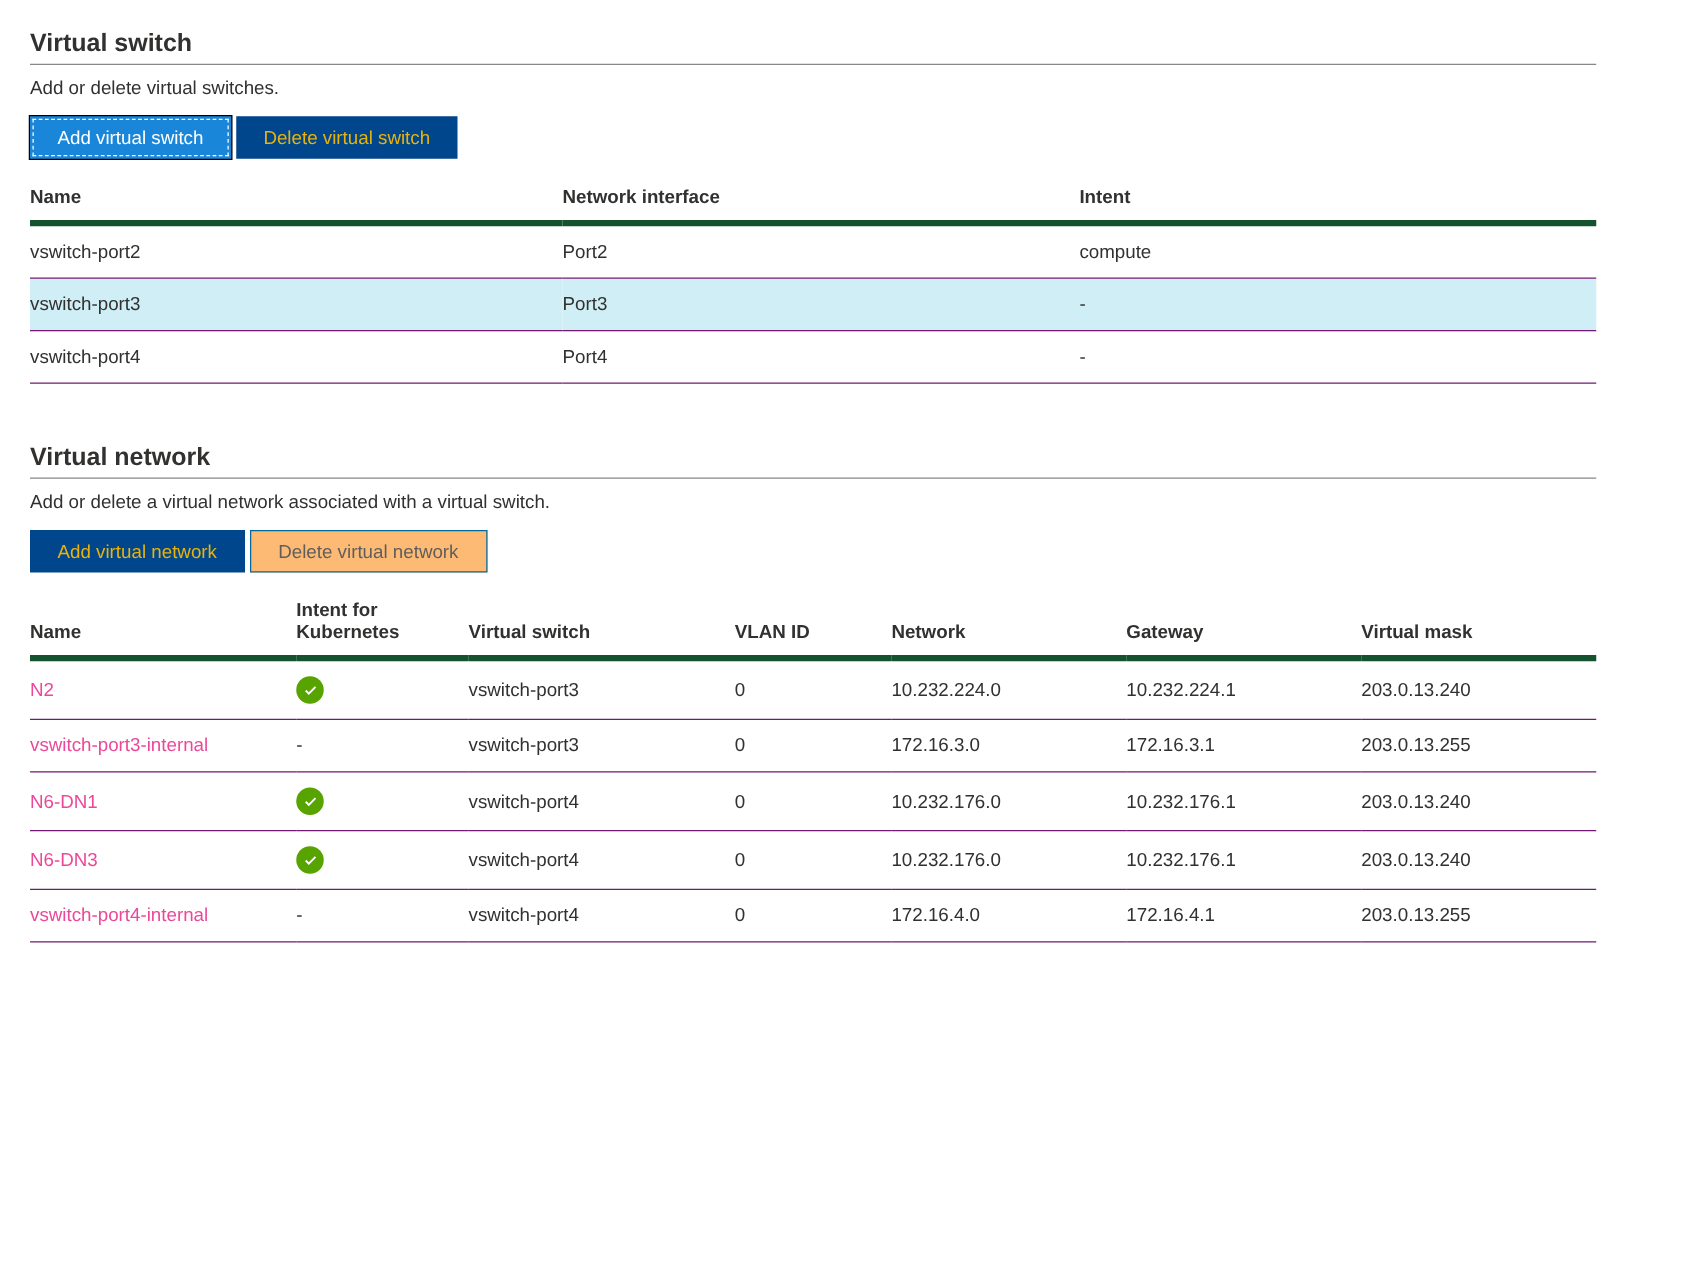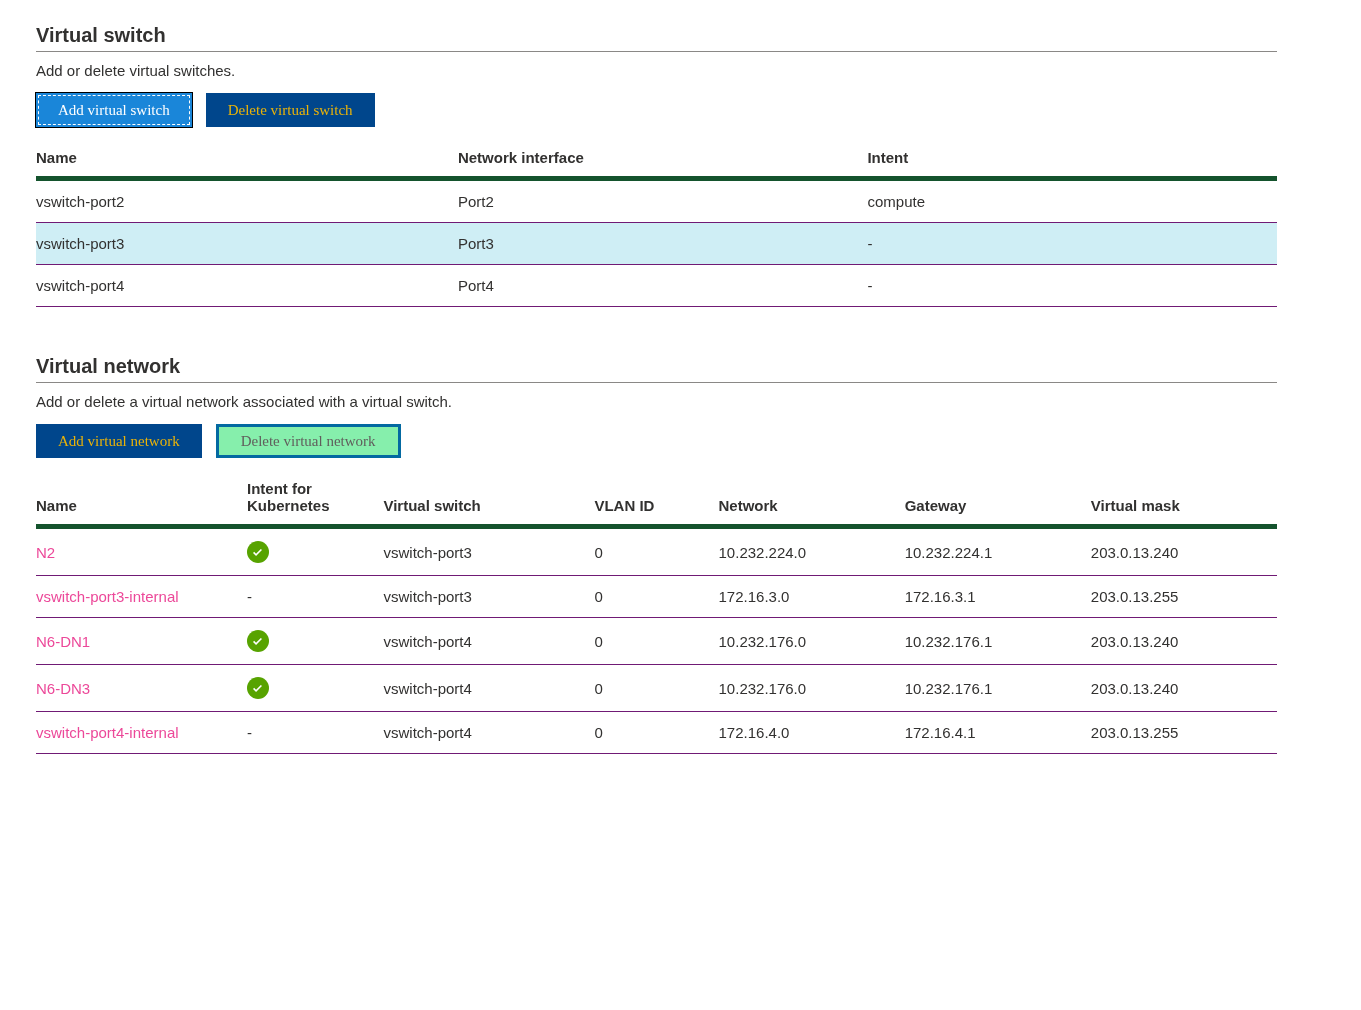--- a/index.html
+++ b/index.html
@@ -4,42 +4,41 @@
 <style>
   html, body {
     margin: 0;
     padding: 0;
     background: #ffffff;
     font-family: "Segoe UI", "Segoe UI Web", Arial, sans-serif;
     font-size: 15px;
     color: #323130;
   }
   .page {
-    padding: 24px 28px 40px 36px;
+    padding: 24px 28px 40px 24px;
     width: 1305px;
     box-sizing: border-box;
   }
   h2.section-title {
     font-size: 20px;
     font-weight: 600;
     margin: 0 0 6px 0;
     padding-bottom: 4px;
     border-bottom: 1px solid #8a8886;
     color: #323130;
   }
   .section-desc {
     font-size: 15px;
     color: #323130;
     margin: 10px 0 14px 0;
   }
   .btn-row {
     display: flex;
-    gap: 14px;
+    gap: 4px;
     margin-bottom: 12px;
-    font-family: Liberation Serif, serif;
   }
   .btn {
     display: inline-flex;
     align-items: center;
     justify-content: center;
     height: 34px;
     padding: 0 22px;
     font-size: 15px;
     border: none;
     cursor: pointer;
@@ -54,23 +53,23 @@
     background: #1a86d9;
     outline: 1px dashed #ffffff;
     outline-offset: -3px;
     box-shadow: 0 0 0 1px #000000;
   }
   .btn-dark {
     background: #00468c;
     color: #eab308;
   }
   .btn-disabled {
-    background: #86efac;
+    background: #fdba74;
     color: #605e5c;
-    border: 3px solid #0369a1;
+    border: 1px solid #0369a1;
     cursor: default;
   }
 
   table.grid {
     width: 100%;
     border-collapse: collapse;
     table-layout: fixed;
   }
   table.grid th {
     text-align: left;

